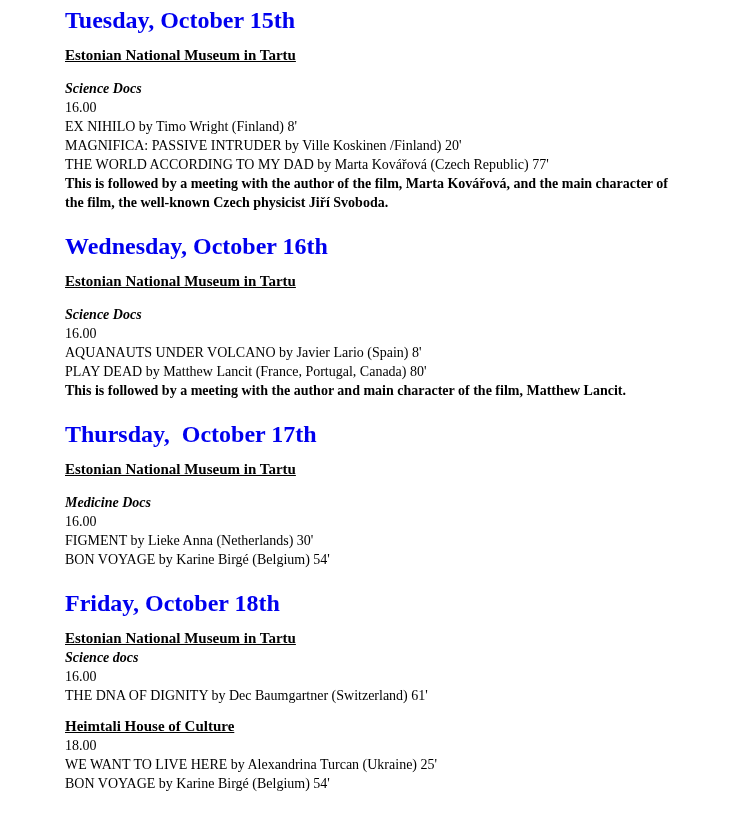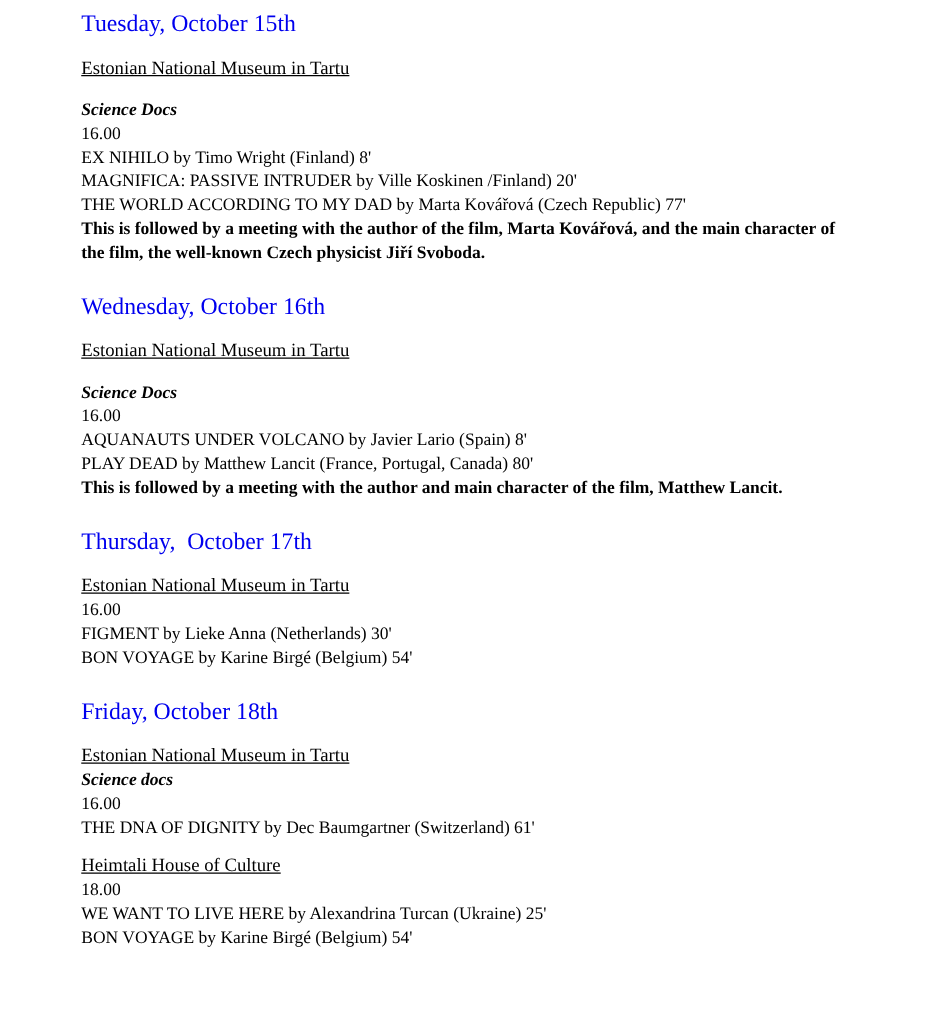--- a/index.html
+++ b/index.html
@@ -9,32 +9,32 @@
     box-sizing: border-box;
     padding: 6px 63px 0 65px;
     background: #ffffff;
     font-family: "Liberation Serif", serif;
     font-size: 14px;
     line-height: 19px;
     color: #000000;
     overflow: hidden;
   }
   .day-heading {
-    font-size: 19px;
+    font-size: 24px;
     line-height: 24px;
-    font-weight: normal;
+    font-weight: bold;
     color: #0000ee;
     margin-top: 22px;
     white-space: pre-wrap;
   }
   .day-heading.first { margin-top: 2px; }
   .venue-name {
     font-size: 15px;
     line-height: 19px;
-    font-weight: normal;
+    font-weight: bold;
     text-decoration: underline;
     margin-top: 14px;
   }
   .venue-name.extra-gap { margin-top: 12px; }
   .program-title {
     font-weight: bold;
     margin-top: 14px;
     font-style: italic;
   }
   .program-title.tight { margin-top: 0; }
@@ -59,20 +59,21 @@
   <div class="day-heading">Wednesday, October 16th</div>
   <div class="venue-name">Estonian National Museum in Tartu</div>
   <div class="program-title">Science Docs</div>
   <div class="screening-time">16.00</div>
   <div class="film-entry">AQUANAUTS UNDER VOLCANO by Javier Lario (Spain) 8'</div>
   <div class="film-entry">PLAY DEAD by Matthew Lancit (France, Portugal, Canada) 80'</div>
   <div class="screening-note">This is followed by a meeting with the author and main character of the film, Matthew Lancit.</div>
 
   <div class="day-heading">Thursday,  October 17th</div>
   <div class="venue-name">Estonian National Museum in Tartu</div>
+  <div class="program-title">Medicine Docs</div>
   <div class="screening-time">16.00</div>
   <div class="film-entry">FIGMENT by Lieke Anna (Netherlands) 30'</div>
   <div class="film-entry">BON VOYAGE by Karine Birgé (Belgium) 54'</div>
 
   <div class="day-heading">Friday, October 18th</div>
   <div class="venue-name">Estonian National Museum in Tartu</div>
   <div class="program-title tight">Science docs</div>
   <div class="screening-time">16.00</div>
   <div class="film-entry">THE DNA OF DIGNITY by Dec Baumgartner (Switzerland) 61'</div>
 

